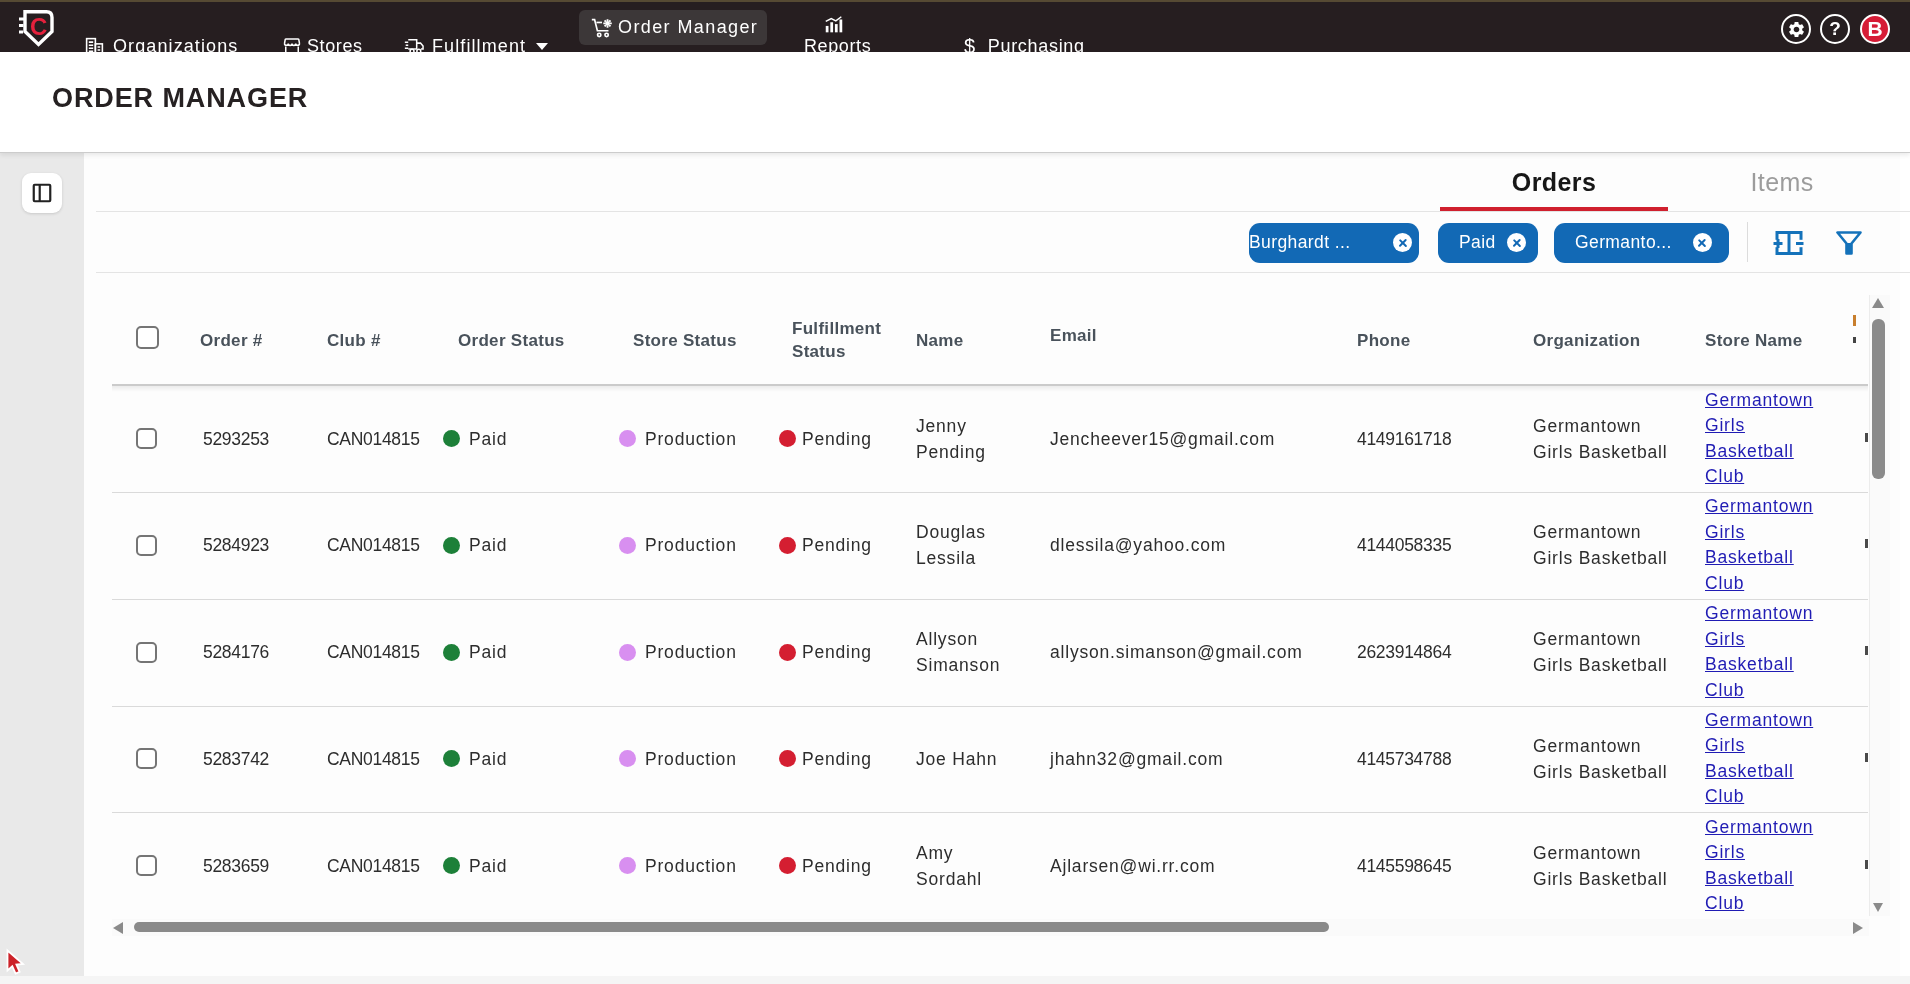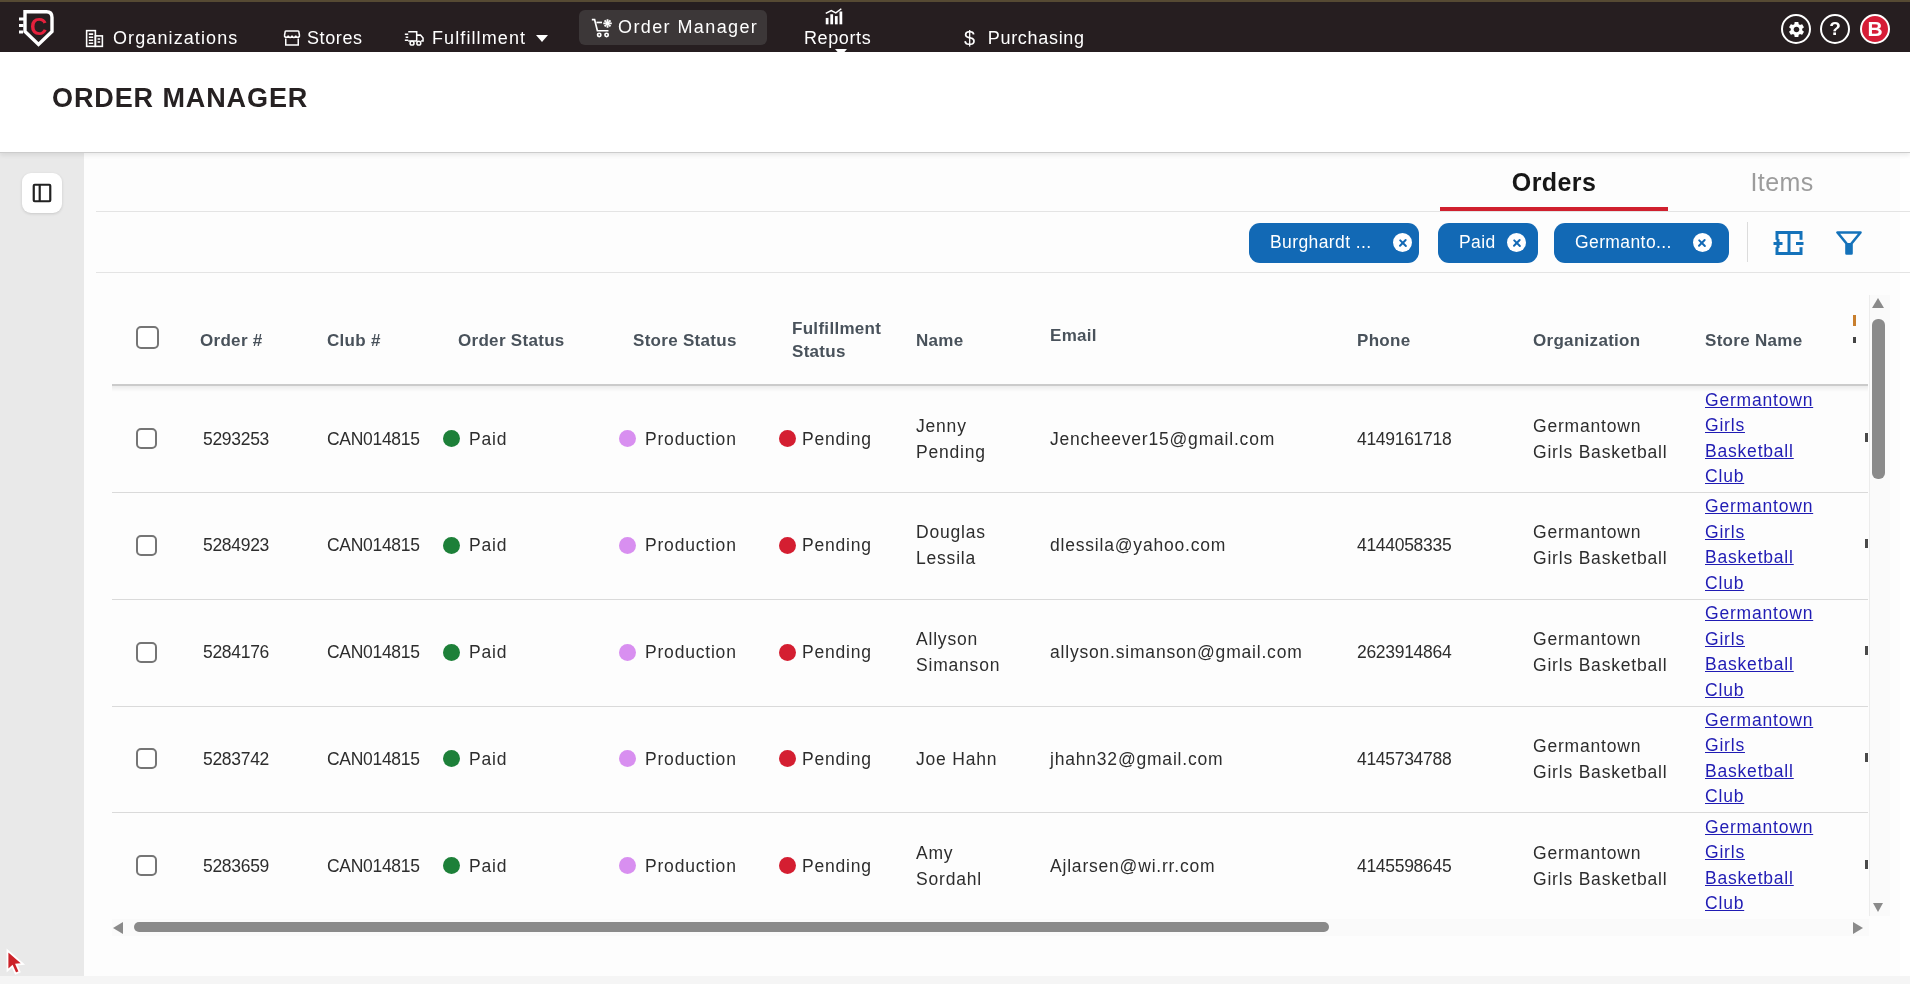--- a/index.html
+++ b/index.html
@@ -3,21 +3,21 @@
 <meta charset="utf-8">
 <style>
   * { margin:0; padding:0; box-sizing:border-box; }
   html,body { width:1910px; height:984px; overflow:hidden; background:#ffffff;
     font-family:"Liberation Sans", sans-serif; }
   .abs { position:absolute; }
 
   
   #nav { position:absolute; left:0; top:0; width:1910px; height:52px;
     background:#261e20; border-top:2px solid #564a33; }
-  .navitem { position:absolute; top:4px; height:64px; display:flex; align-items:center;
+  .navitem { position:absolute; top:12px; height:64px; display:flex; align-items:center;
     color:#ffffff; font-size:18px; letter-spacing:0.6px; white-space:nowrap; }
   .navitem svg { flex:0 0 auto; }
   #om-btn { position:absolute; left:579px; top:8px; width:188px; height:35px;
     background:#3c3738; border-radius:6px; display:flex; align-items:center;
     color:#fff; font-size:18px; letter-spacing:0.6px; }
   .caret { width:0; height:0; border-left:6px solid transparent; border-right:6px solid transparent;
     border-top:7px solid #fff; display:inline-block; }
   .navicon-circle { position:absolute; top:12px; width:30px; height:30px; border-radius:50%;
     border:2px solid #fff; color:#fff; display:flex; align-items:center; justify-content:center; }
 
@@ -157,21 +157,21 @@
       <path d="M9.5 3 v18"></path>
     </svg>
   </div>
 
   <div id="tab-orders">Orders</div>
   <div id="tab-items">Items</div>
   <div id="tab-underline"></div>
   <div class="hline" style="left:96px; top:59px; width:1814px;"></div>
 
   <div class="chip" style="left:1249px; width:170px;">
-    <span style="margin-left:21px;">Burghardt ...</span>
+    <span style="">Burghardt ...</span>
     <span class="chipx" style="position:absolute; right:7px;"></span>
   </div>
   <div class="chip" style="left:1438px; width:100px;">
     <span style="margin-left:21px;">Paid</span>
     <span class="chipx" style="position:absolute; right:12px;"></span>
   </div>
   <div class="chip" style="left:1554px; width:174.5px;">
     <span style="margin-left:21px;">Germanto...</span>
     <span class="chipx" style="position:absolute; right:17px;"></span>
   </div>

